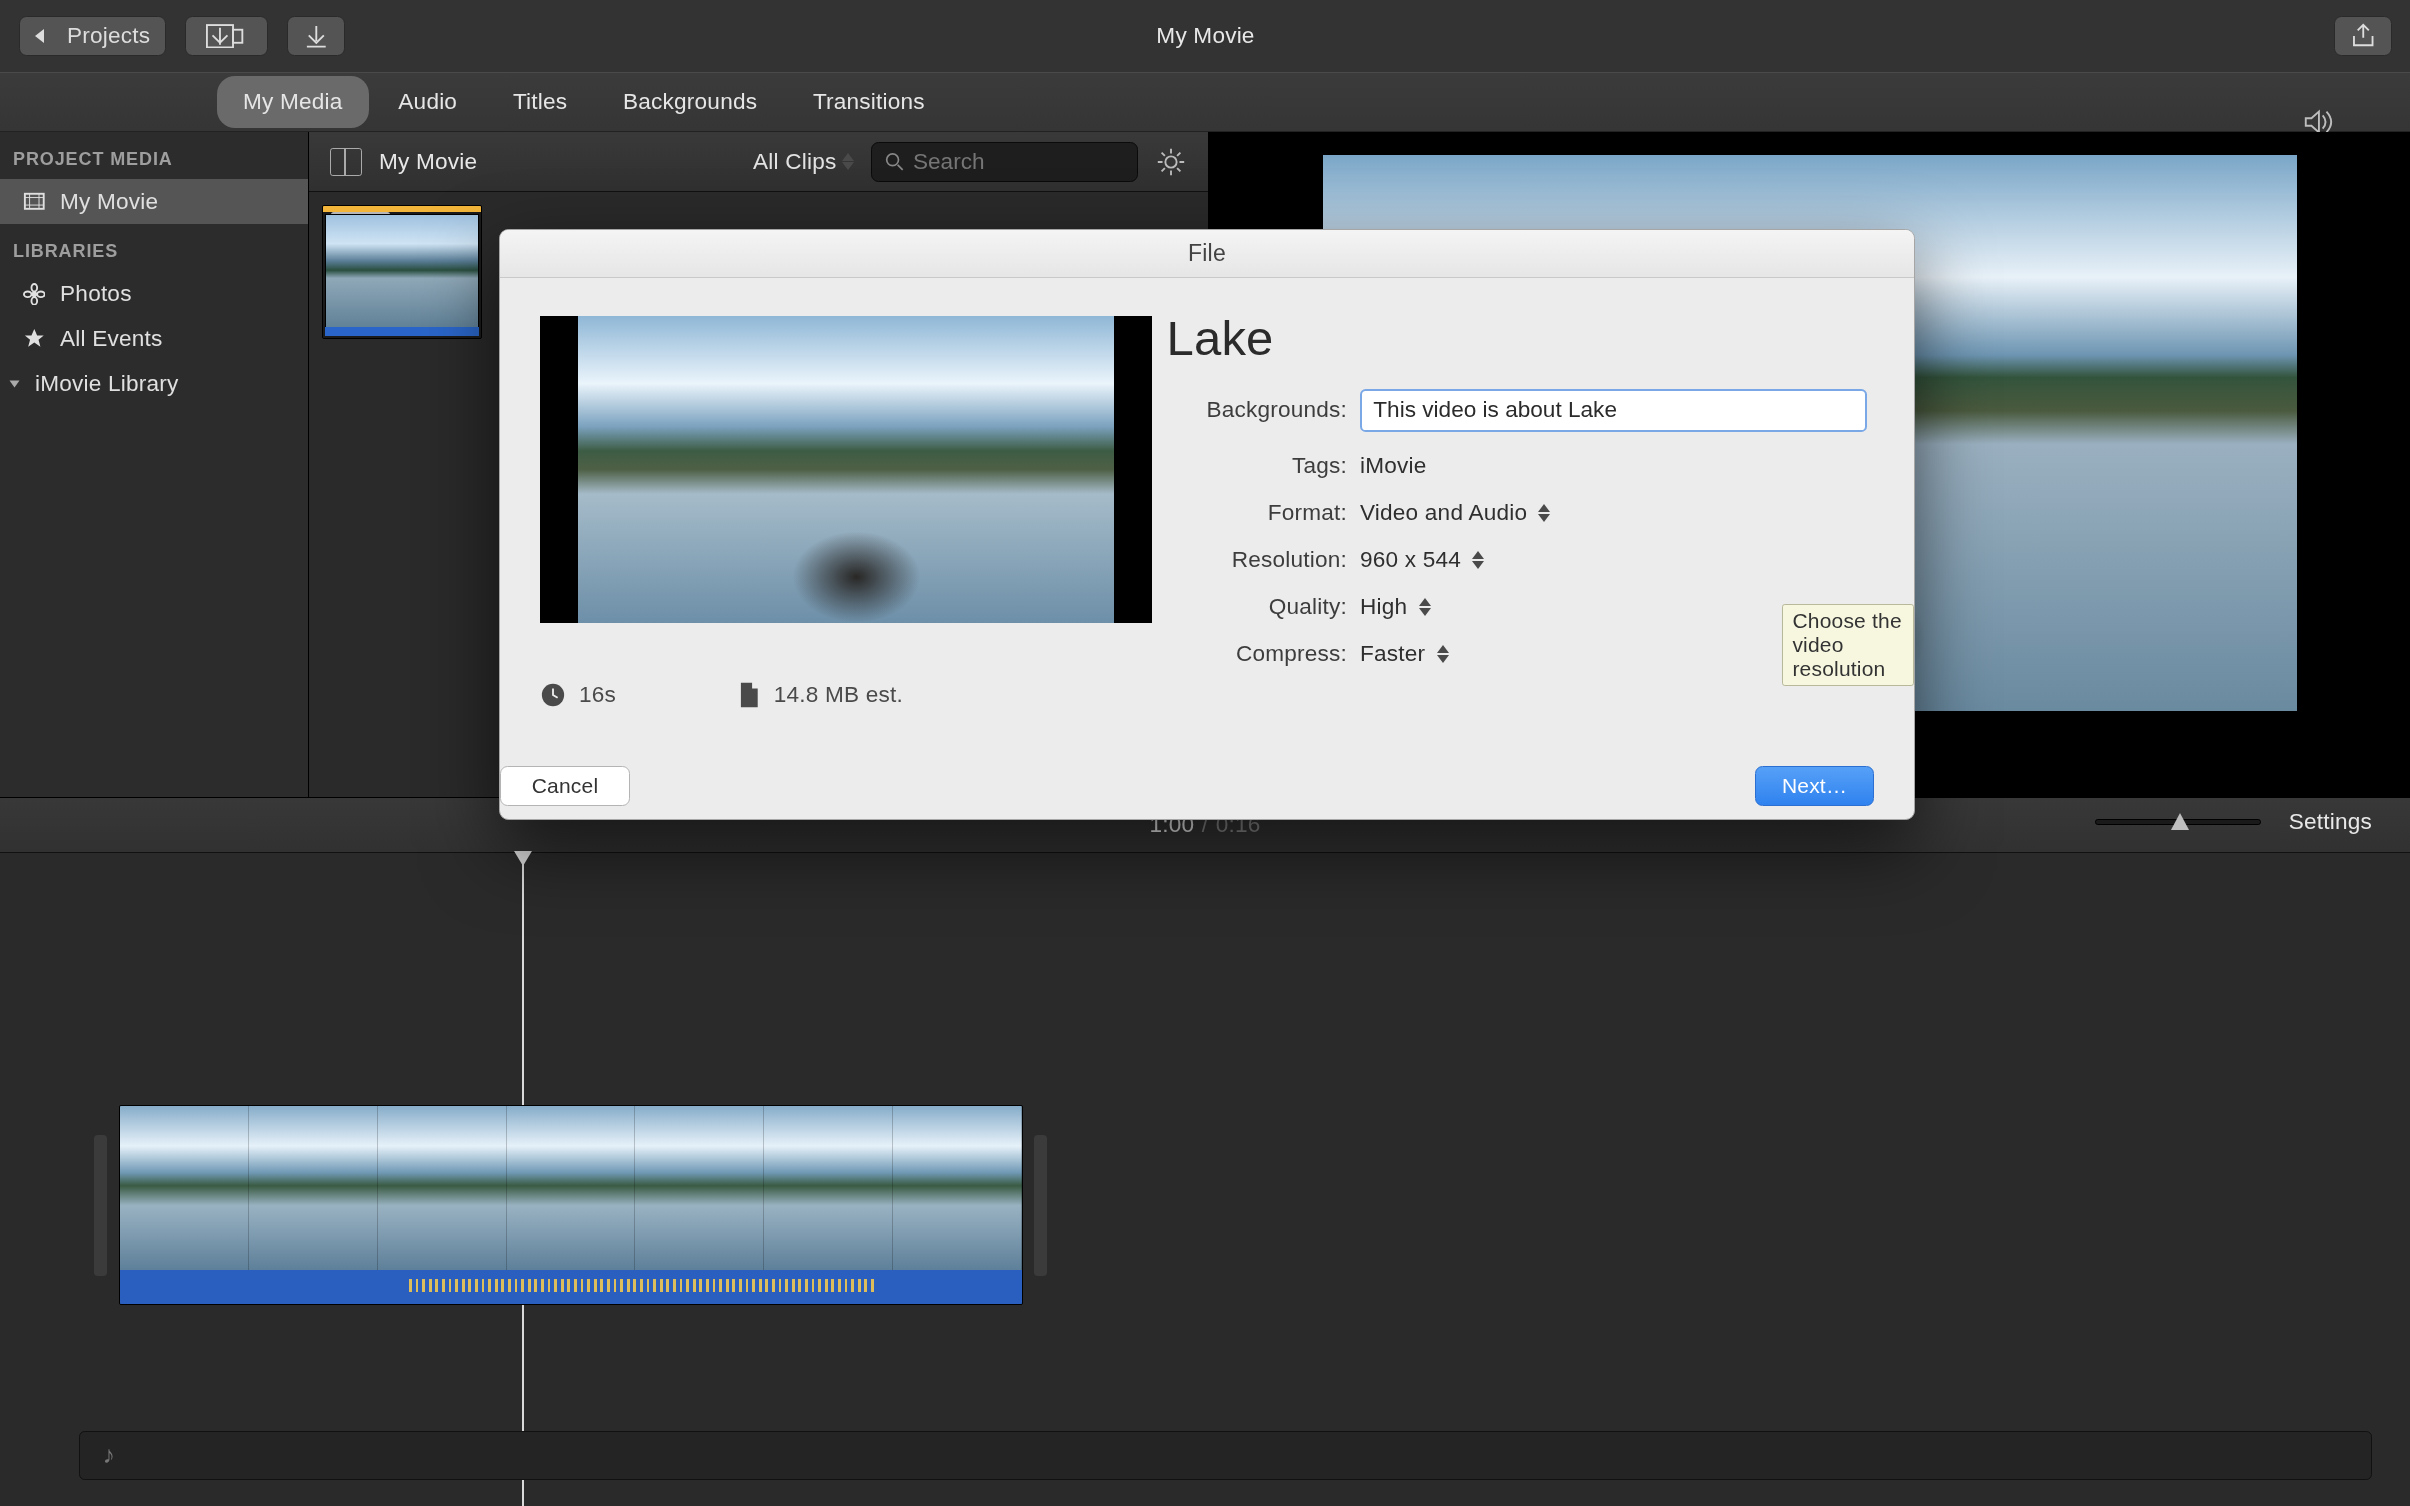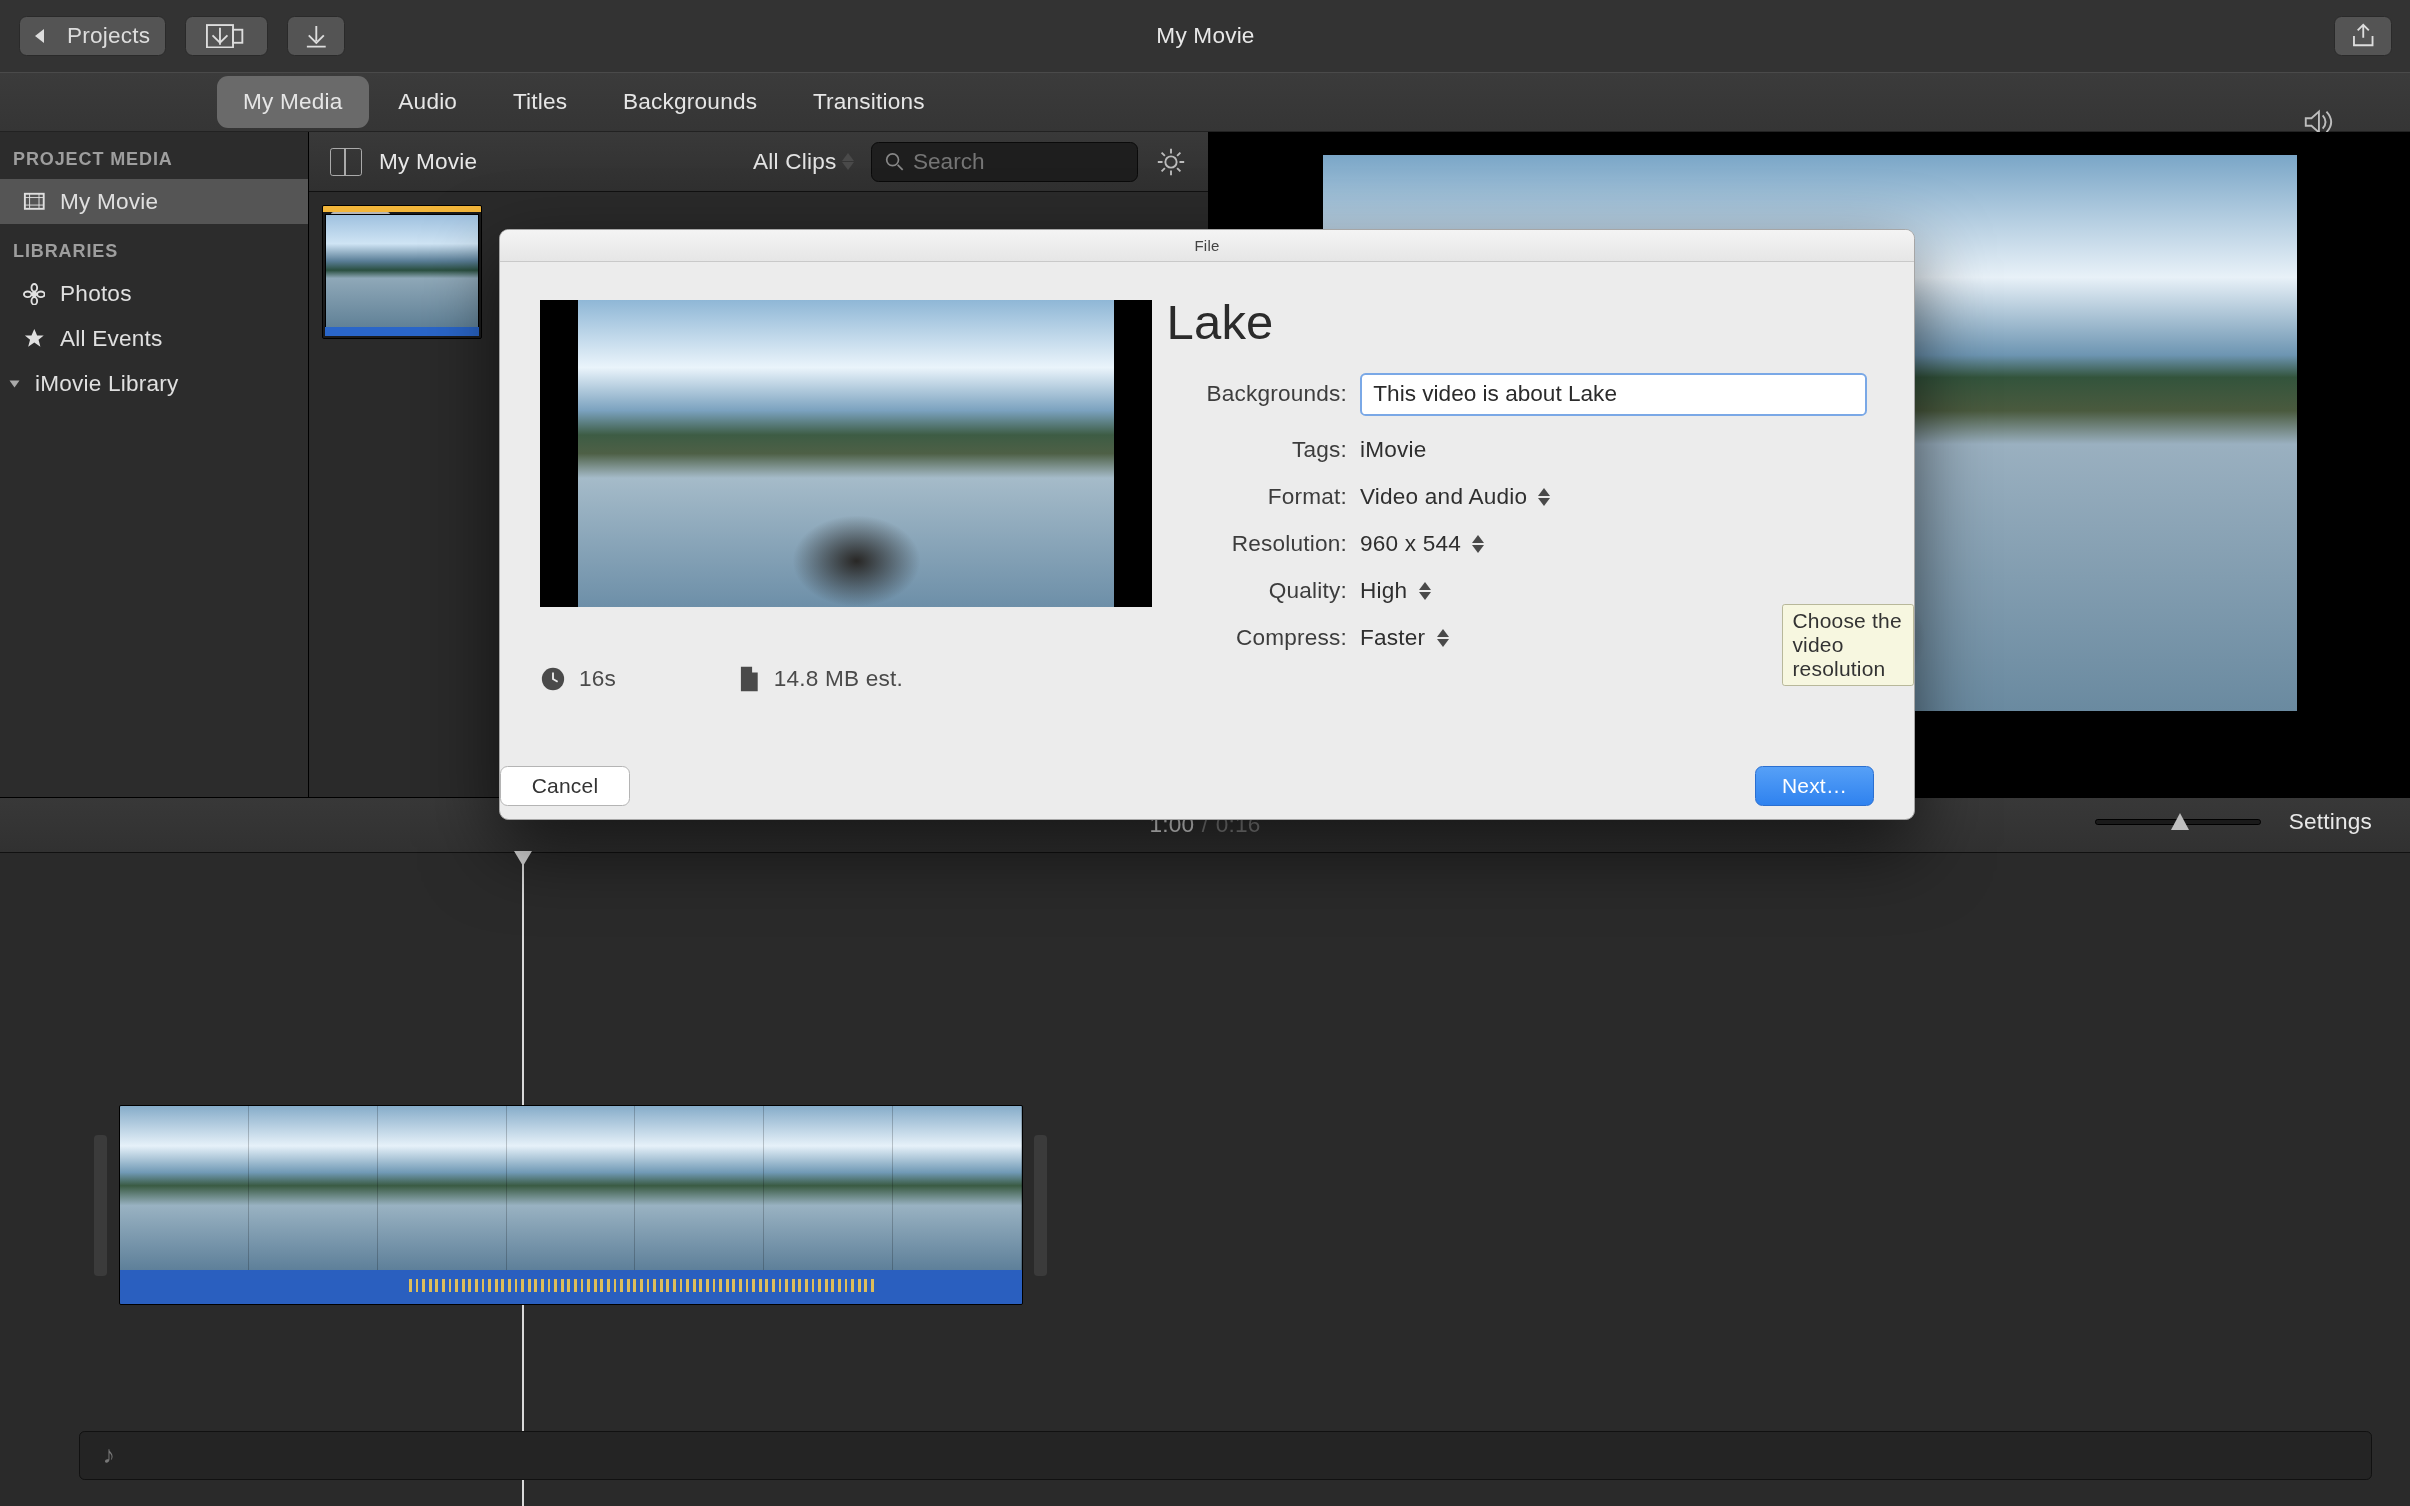--- a/index.html
+++ b/index.html
@@ -8,21 +8,21 @@
   
   .titlebar { height: 72px; background: #333333; display: flex; align-items: center; padding: 0 19px; position: relative; }
   .proj-btn { display: inline-flex; align-items: center; gap: 23px; background: #545454; border: 0.9px solid #2a2a2a; color: #ddd; padding: 5.6px 15px; border-radius: 7.5px; font-size: 22.6px; height: 40px; justify-content: space-between; }
   .tb-btn { display: inline-flex; align-items: center; justify-content: center; background: #545454; border: 0.9px solid #2a2a2a; color: #ddd; border-radius: 7.5px; height: 40px; min-width: 83px; font-size: 21px; }
   .tb-btn.small { min-width: 58px; }
   .tb-title { position: absolute; left: 0; right: 0; text-align: center; font-size: 22.6px; color: #e8e8e8; pointer-events: none; }
 
   
   .toolbar2 { height: 60px; background: linear-gradient(#3b3b3b,#353535); border-top: 0.9px solid #4a4a4a; border-bottom: 0.9px solid #222; display: flex; align-items: center; }
   .tabs { display: flex; gap: 3.8px; margin-left: 217px; }
-  .tab { font-size: 22.6px; color: #e6e6e6; padding: 13px 26px; border-radius: 11px; cursor: default; }
+  .tab { font-size: 22.6px; color: #e6e6e6; padding: 13px 26px; border-radius: 18px; cursor: default; }
   .tab.active { background: #6a6a6a; }
   .tools-right { margin-left: auto; display: flex; align-items: center; gap: 34px; padding-right: 38px; flex-direction: column; }
   .tool-ic { width: 32px; height: 32px; display: flex; align-items: center; justify-content: center; color: #bdbdbd; }
   .reset { color: #8a8a8a; font-size: 22.6px; margin-left: 19px; }
 
   
   .content { position: absolute; top: 132px; left: 0; right: 0; bottom: 0; display: flex; }
 
   
   .sidebar { width: 309px; background: #2c2c2c; border-right: 0.9px solid #000; display: flex; flex-direction: column; }
@@ -76,21 +76,21 @@
   .clip-handle { position: absolute; top: 282px; width: 13px; height: 141px; background: #3b3b3b; border-radius: 3.8px; }
   .clip-handle.left { left: 94px; }
   .clip-handle.right { left: 1034px; }
 
   .audio-well { position: absolute; left: 79px; right: 38px; top: 578px; height: 49px; background: #242424; border: 0.9px solid #111; border-radius: 5.6px; }
   .audio-well::before { content: "♪"; position: absolute; left: 22.6px; top: 9.4px; color: #777; font-size: 24.5px; }
 
   
   .dim-overlay { position: absolute; inset: 0; background: rgba(0,0,0,0.0); }
   .dialog { position: absolute; left: 499px; top: 229px; width: 1416px; height: 591px; background: #ececec; border: 0.9px solid #a6a6a6; border-radius: 9.4px; box-shadow: 0 28px 75px rgba(0,0,0,.6); overflow: hidden; }
-  .dlg-title { height: 32px; border-bottom: 0.9px solid #c9c9c9; display: flex; align-items: center; justify-content: center; font-size: 15px; color: #434343; background: linear-gradient(#f4f4f4,#e6e6e6); }
+  .dlg-title { height: 48px; border-bottom: 0.9px solid #c9c9c9; display: flex; align-items: center; justify-content: center; font-size: 23px; color: #434343; background: linear-gradient(#f4f4f4,#e6e6e6); }
   .dlg-body { display: flex; height: calc(100% - 40px - 66px); }
   .dlg-left { width: 659px; padding: 38px 40px 0; }
   .dlg-preview { width: 612px; height: 307px; background: #000; position: relative; }
   .dlg-preview .img { position: absolute; left: 38px; right: 38px; top: 0; bottom: 0; background: linear-gradient(to bottom, #8fb7d6 0%, #eaf4fb 22%, #7ba2bf 36%, #3d5c44 44%, #4e6046 50%, #a5bbc9 58%, #6d8fa8 100%); }
   .dlg-preview .img::after { content: ""; position: absolute; bottom: 0; left: 40%; width: 24%; height: 30%; background: radial-gradient(ellipse at center, rgba(25,18,12,.85) 0%, transparent 70%); }
   .dlg-meta { display: flex; gap: 122px; margin-top: 58px; font-size: 22.6px; color: #4a4a4a; align-items: center; }
   .meta-item { display: flex; align-items: center; gap: 13px; }
 
   .dlg-right { flex: 1; padding: 32px 47px 0 0; }
   .dlg-heading { font-size: 49px; color: #2b2b2b; font-weight: 400; margin-left: 7.5px; margin-bottom: 22.6px; }

